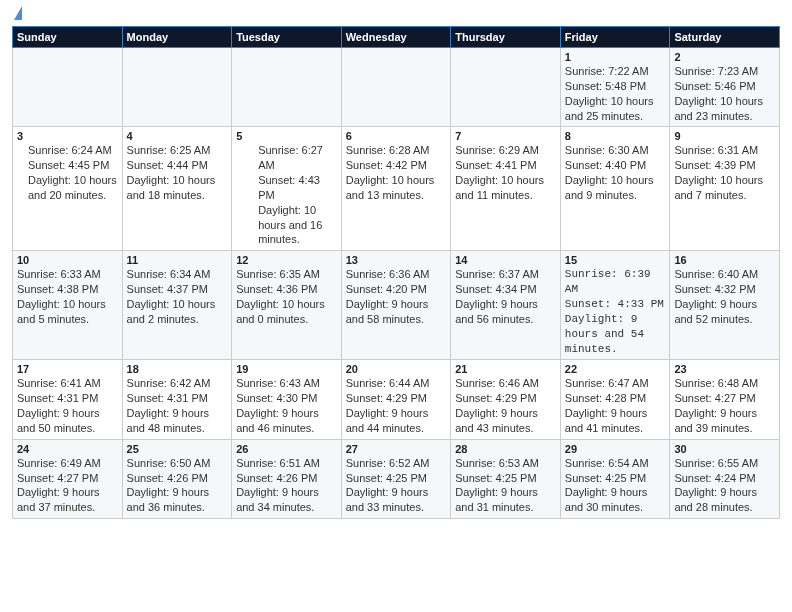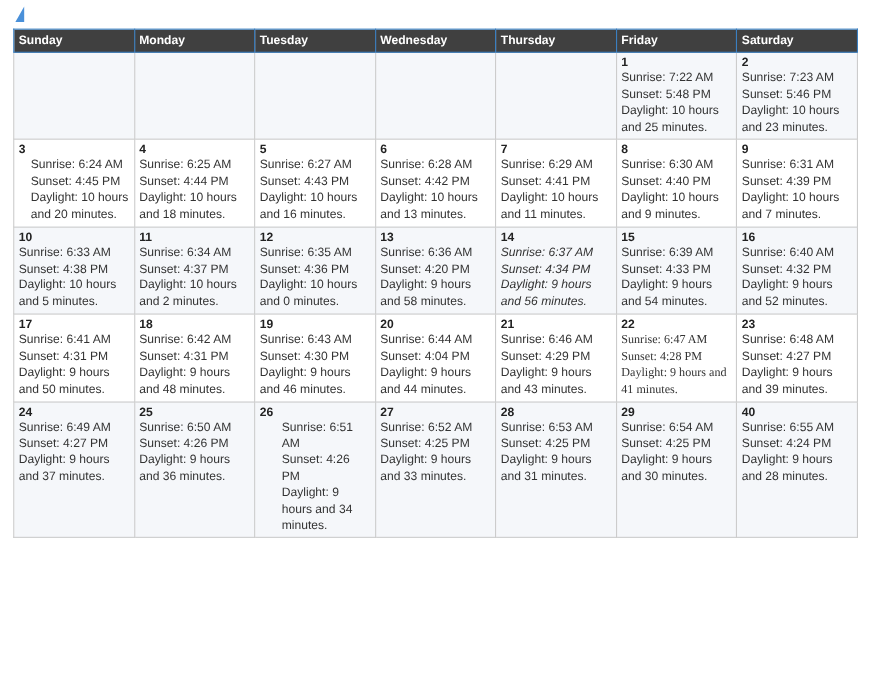--- a/index.html
+++ b/index.html
@@ -57,21 +57,21 @@
     .location {
       font-size: 14px;
       color: #444;
     }
     table {
       width: 100%;
       border-collapse: collapse;
       table-layout: fixed;
     }
     thead th {
-      background-color: #404040;
+      background-color: #0f172a;
       color: white;
       font-size: 11px;
       font-weight: bold;
       padding: 4px 4px;
       border: 1px solid #3a7fc1;
       text-align: left;
     }
     tbody tr {
       height: auto;
     }
@@ -164,21 +164,21 @@
 Daylight: 10 hours and 20 minutes.</div>
           </td>
           <td>
             <span class="day-num">4</span>
             <div class="day-info" style="white-space: pre-line;">Sunrise: 6:25 AM
 Sunset: 4:44 PM
 Daylight: 10 hours and 18 minutes.</div>
           </td>
           <td>
             <span class="day-num">5</span>
-            <div class="day-info" style="white-space: pre-line;">Sunrise: 6:27 AM
+            <div class="day-info" style="white-space: pre-line; margin-left: 22px;">Sunrise: 6:27 AM
 Sunset: 4:43 PM
 Daylight: 10 hours and 16 minutes.</div>
           </td>
           <td>
             <span class="day-num">6</span>
             <div class="day-info" style="white-space: pre-line;">Sunrise: 6:28 AM
 Sunset: 4:42 PM
 Daylight: 10 hours and 13 minutes.</div>
           </td>
           <td>
@@ -220,27 +220,27 @@
 Daylight: 10 hours and 0 minutes.</div>
           </td>
           <td>
             <span class="day-num">13</span>
             <div class="day-info" style="white-space: pre-line;">Sunrise: 6:36 AM
 Sunset: 4:20 PM
 Daylight: 9 hours and 58 minutes.</div>
           </td>
           <td>
             <span class="day-num">14</span>
-            <div class="day-info" style="white-space: pre-line; font-style: italic;">Sunrise: 6:37 AM
+            <div class="day-info" style="white-space: pre-line;">Sunrise: 6:37 AM
 Sunset: 4:34 PM
 Daylight: 9 hours and 56 minutes.</div>
           </td>
           <td>
             <span class="day-num">15</span>
-            <div class="day-info" style="white-space: pre-line;">Sunrise: 6:39 AM
+            <div class="day-info" style="white-space: pre-line; font-family: Liberation Mono, monospace;">Sunrise: 6:39 AM
 Sunset: 4:33 PM
 Daylight: 9 hours and 54 minutes.</div>
           </td>
           <td>
             <span class="day-num">16</span>
             <div class="day-info" style="white-space: pre-line;">Sunrise: 6:40 AM
 Sunset: 4:32 PM
 Daylight: 9 hours and 52 minutes.</div>
           </td>
         </tr>
@@ -259,32 +259,32 @@
           </td>
           <td>
             <span class="day-num">19</span>
             <div class="day-info" style="white-space: pre-line;">Sunrise: 6:43 AM
 Sunset: 4:30 PM
 Daylight: 9 hours and 46 minutes.</div>
           </td>
           <td>
             <span class="day-num">20</span>
             <div class="day-info" style="white-space: pre-line;">Sunrise: 6:44 AM
-Sunset: 4:04 PM
+Sunset: 4:29 PM
 Daylight: 9 hours and 44 minutes.</div>
           </td>
           <td>
             <span class="day-num">21</span>
             <div class="day-info" style="white-space: pre-line;">Sunrise: 6:46 AM
 Sunset: 4:29 PM
 Daylight: 9 hours and 43 minutes.</div>
           </td>
           <td>
             <span class="day-num">22</span>
-            <div class="day-info" style="white-space: pre-line; font-family: Liberation Serif, serif;">Sunrise: 6:47 AM
+            <div class="day-info" style="white-space: pre-line;">Sunrise: 6:47 AM
 Sunset: 4:28 PM
 Daylight: 9 hours and 41 minutes.</div>
           </td>
           <td>
             <span class="day-num">23</span>
             <div class="day-info" style="white-space: pre-line;">Sunrise: 6:48 AM
 Sunset: 4:27 PM
 Daylight: 9 hours and 39 minutes.</div>
           </td>
         </tr>
@@ -296,21 +296,21 @@
 Daylight: 9 hours and 37 minutes.</div>
           </td>
           <td>
             <span class="day-num">25</span>
             <div class="day-info" style="white-space: pre-line;">Sunrise: 6:50 AM
 Sunset: 4:26 PM
 Daylight: 9 hours and 36 minutes.</div>
           </td>
           <td>
             <span class="day-num">26</span>
-            <div class="day-info" style="white-space: pre-line; margin-left: 20px;">Sunrise: 6:51 AM
+            <div class="day-info" style="white-space: pre-line;">Sunrise: 6:51 AM
 Sunset: 4:26 PM
 Daylight: 9 hours and 34 minutes.</div>
           </td>
           <td>
             <span class="day-num">27</span>
             <div class="day-info" style="white-space: pre-line;">Sunrise: 6:52 AM
 Sunset: 4:25 PM
 Daylight: 9 hours and 33 minutes.</div>
           </td>
           <td>
@@ -319,21 +319,21 @@
 Sunset: 4:25 PM
 Daylight: 9 hours and 31 minutes.</div>
           </td>
           <td>
             <span class="day-num">29</span>
             <div class="day-info" style="white-space: pre-line;">Sunrise: 6:54 AM
 Sunset: 4:25 PM
 Daylight: 9 hours and 30 minutes.</div>
           </td>
           <td>
-            <span class="day-num">40</span>
+            <span class="day-num">30</span>
             <div class="day-info" style="white-space: pre-line;">Sunrise: 6:55 AM
 Sunset: 4:24 PM
 Daylight: 9 hours and 28 minutes.</div>
           </td>
         </tr>
       </tbody>
   </table>
 </div>
 
 </body></html>

